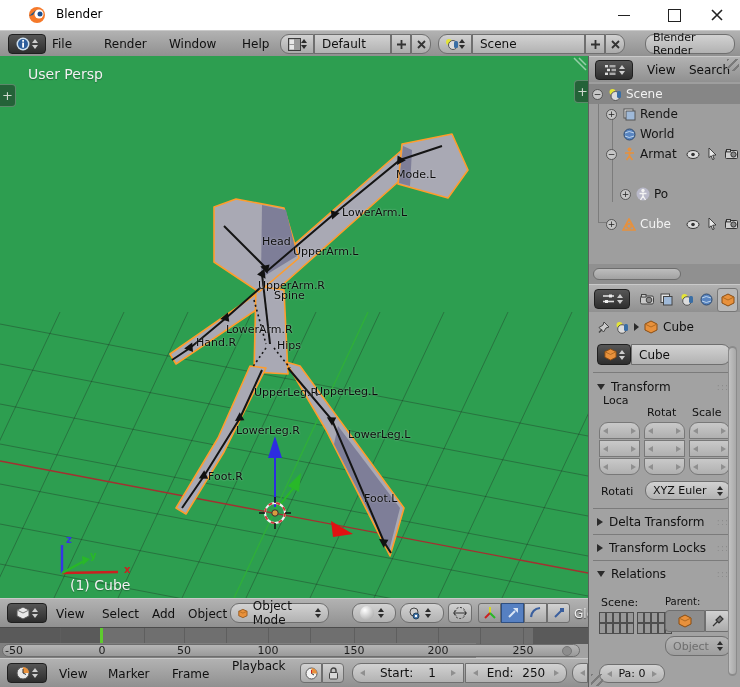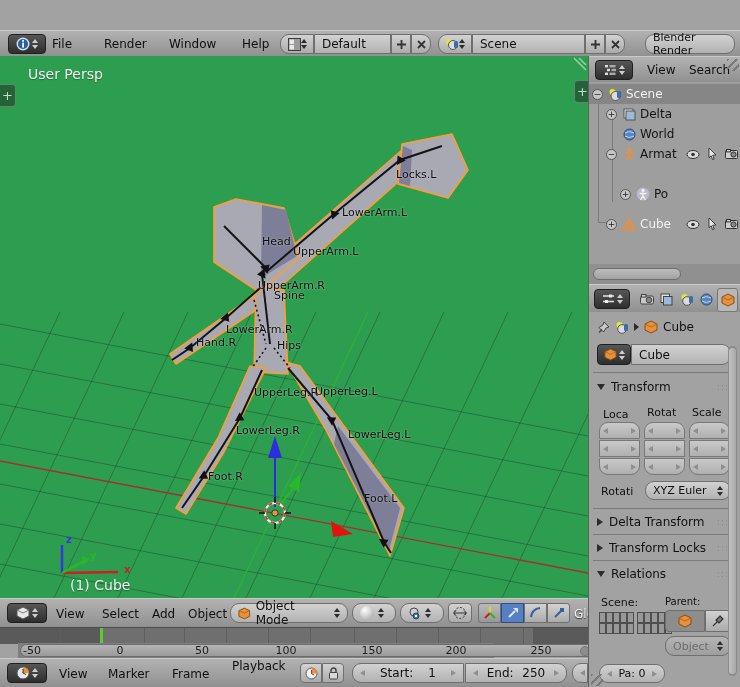--- a/index.html
+++ b/index.html
@@ -41,29 +41,49 @@
            align-items:center;justify-content:center;font-size:9px;line-height:9px;color:#222;margin-right:4px;box-sizing:border-box;}
   .panel-title{display:flex;align-items:center;gap:6px;font-size:12px;color:#111;}
   .grip{color:#8b8b8b;font-size:9px;letter-spacing:1px;}
   .slider{background:linear-gradient(#c9c9c9,#b0b0b0);border:1px solid #787878;height:17px;display:flex;align-items:center;
           justify-content:space-between;padding:0 3px;box-sizing:border-box;}
   .sl-l{width:0;height:0;border-top:3.5px solid transparent;border-bottom:3.5px solid transparent;border-right:5px solid #8f8f8f;}
   .sl-r{width:0;height:0;border-top:3.5px solid transparent;border-bottom:3.5px solid transparent;border-left:5px solid #8f8f8f;}
   .layercell{width:7px;height:11px;background:#989898;border:1px solid #4e4e4e;box-sizing:border-box;}
   
   #tl-track{left:0;top:627px;width:588px;height:16px;background:#6f6f6f;border-top:1px solid #4c4c4c;}
-  #tl-ruler{left:18px;top:643px;width:476px;height:15px;background:#7f7f7f;}
+  #tl-ruler{left:0;top:643px;width:476px;height:15px;background:#7f7f7f;}
   #tl-hdr{left:0;top:658px;width:588px;height:29px;}
   .ticknum{position:absolute;top:1px;font-size:11px;color:#1c1c1c;transform:translateX(-50%);}
   .tabicon{width:19px;height:22px;display:flex;align-items:center;justify-content:center;border-radius:3px;}
 </style>
 </head>
 <body>
 <div id="win">
 
+<div class="abs" id="titlebar">
+  <svg class="abs" style="left:28px;top:6px" width="18" height="18" viewBox="0 0 18 18">
+    <circle cx="9" cy="9" r="8" fill="#f5792a"></circle>
+        <circle cx="11" cy="8" r="4.5" fill="#fff"></circle>
+        <circle cx="12" cy="8" r="2.5" fill="#1c4e8c"></circle>
+    <path d="M1 10 L8 4 L5 9 Z" fill="#265787"></path>
+  </svg>
+  <span class="abs" style="left:56px;top:7px;color:#000">Blender</span>
+  <div class="abs wctrl" style="left:609px">
+        <span style="width:12px;border-top:1.5px solid #222"></span>
+      </div>
+  <div class="abs wctrl" style="left:659px">
+        <span style="width:11px;height:11px;border:1.5px solid #222"></span>
+      </div>
+  <div class="abs wctrl" style="left:702px">
+    <svg width="12" height="12" viewBox="0 0 12 12">
+          <path d="M1 1 L11 11 M11 1 L1 11" stroke="#222" stroke-width="1.6"></path>
+        </svg>
+  </div>
+</div>
 
 <div class="abs hdr" style="left:0;top:30px;width:740px;height:26px;">
   <div class="abs darkbtn" style="left:8px;top:3px;width:38px">
     <svg width="14" height="14" viewBox="0 0 14 14">
       <circle cx="7" cy="7" r="6.5" fill="#cfe0ef"></circle>
           <circle cx="7" cy="7" r="5" fill="#2c5d9c"></circle>
       <rect x="6.2" y="5.6" width="1.8" height="5" fill="#fff"></rect>
           <rect x="6.2" y="2.9" width="1.8" height="1.8" fill="#fff"></rect>
     </svg>
     <span class="updown">
@@ -221,21 +241,21 @@
           <line x1="579" y1="2" x2="586" y2="9"></line>
     </g>
   </svg>
 
   <span class="vplabel" style="left:28px;top:10px">User Persp</span>
   <span class="vplabel" style="left:70px;top:521px">(1) Cube</span>
   <span class="abs" style="left:66px;top:478px;color:#3535e6;font-size:10px;font-weight:bold">z</span>
   <span class="abs" style="left:90px;top:494px;color:#28b828;font-size:10px;font-weight:bold">y</span>
   <span class="abs" style="left:124px;top:508px;color:#cc2020;font-size:10px;font-weight:bold">x</span>
 
-  <span class="bonelabel" style="left:396px;top:112px">Locks.L</span>
+  <span class="bonelabel" style="left:396px;top:112px">Mode.L</span>
   <span class="bonelabel" style="left:342px;top:150px">LowerArm.L</span>
   <span class="bonelabel" style="left:262px;top:179px">Head</span>
   <span class="bonelabel" style="left:293px;top:189px">UpperArm.L</span>
   <span class="bonelabel" style="left:258px;top:223px">UpperArm.R</span>
   <span class="bonelabel" style="left:274px;top:233px">Spine</span>
   <span class="bonelabel" style="left:226px;top:267px">LowerArm.R</span>
   <span class="bonelabel" style="left:196px;top:280px">Hand.R</span>
   <span class="bonelabel" style="left:277px;top:283px">Hips</span>
   <span class="bonelabel" style="left:254px;top:330px">UpperLeg.R</span>
   <span class="bonelabel" style="left:315px;top:329px">UpperLeg.L</span>
@@ -257,21 +277,21 @@
     <span class="updown">
           <i class="u"></i>
           <i class="d"></i>
         </span>
   </div>
   <div class="abs menu" style="left:52px;top:0;height:29px">View</div>
   <div class="abs menu" style="left:98px;top:0;height:29px">Select</div>
   <div class="abs menu" style="left:148px;top:0;height:29px">Add</div>
   <div class="abs menu" style="left:184px;top:0;height:29px">Object</div>
 
-  <div class="abs field" style="left:230px;top:4px;width:118px;gap:5px">
+  <div class="abs field" style="left:230px;top:4px;width:99px;gap:5px">
     <svg width="13" height="13" viewBox="0 0 13 13">
       <polygon points="6.5,1 12,3.5 12,9.5 6.5,12 1,9.5 1,3.5" fill="#e8913c" stroke="#8a4d12"></polygon>
       <polyline points="1,3.5 6.5,6 12,3.5 M6.5,6 6.5,12" fill="none" stroke="#b06a20"></polyline>
     </svg>
     <span>Object Mode</span>
     <span class="updown dk" style="margin-left:auto">
           <i class="u"></i>
           <i class="d"></i>
         </span>
   </div>
@@ -443,21 +463,21 @@
       <span style="color:#f2f2f2">Scene</span>
     </div>
     <div class="orow" style="top:22px">
       <span class="circbtn" style="margin-left:17px">+</span>
       <span class="oicon">
         <svg width="13" height="13" viewBox="0 0 13 13">
               <rect x="1" y="1" width="9" height="9" fill="#e8e8e8" stroke="#555"></rect>
               <rect x="3" y="3" width="9" height="9" fill="#9fb9d8" stroke="#555"></rect>
             </svg>
       </span>
-      <span>Delta</span>
+      <span>Rende</span>
     </div>
     <div class="orow" style="top:42px">
       <span class="oicon" style="margin-left:32px">
         <svg width="13" height="13" viewBox="0 0 13 13">
               <circle cx="6.5" cy="6.5" r="5.5" fill="#5a86c2" stroke="#2e4a6e"></circle>
               <path d="M2 5 Q6 2 11 5 M2 8 Q6 11 11 8" stroke="#bcd3ea" fill="none"></path>
             </svg>
       </span>
       <span>World</span>
     </div>
@@ -617,21 +637,21 @@
           <span>Cube</span>
         </div>
 
     <div class="abs" style="left:4px;top:60px;width:144px;border-top:1px solid #7b7b7b"></div>
 
     <div class="abs panel-title" style="left:8px;top:68px;width:136px">
       <span class="tri-d"></span>
       <span>Transform</span>
       <span class="grip" style="margin-left:auto">::::</span>
     </div>
-    <span class="abs" style="left:14px;top:96px;font-size:11px">Loca</span>
+    <span class="abs" style="left:14px;top:82px;font-size:11px">Loca</span>
     <span class="abs" style="left:58px;top:94px;font-size:11px">Rotat</span>
     <span class="abs" style="left:103px;top:94px;font-size:11px">Scale</span>
 
     <div class="abs" style="left:10px;top:110px;display:grid;grid-template-columns:repeat(3,41px);grid-auto-rows:18px;column-gap:4px">
       <div class="slider" style="border-radius:9px 9px 0 0">
             <span class="sl-l"></span>
             <span class="sl-r"></span>
           </div>
       <div class="slider" style="border-radius:9px 9px 0 0">
             <span class="sl-l"></span>

